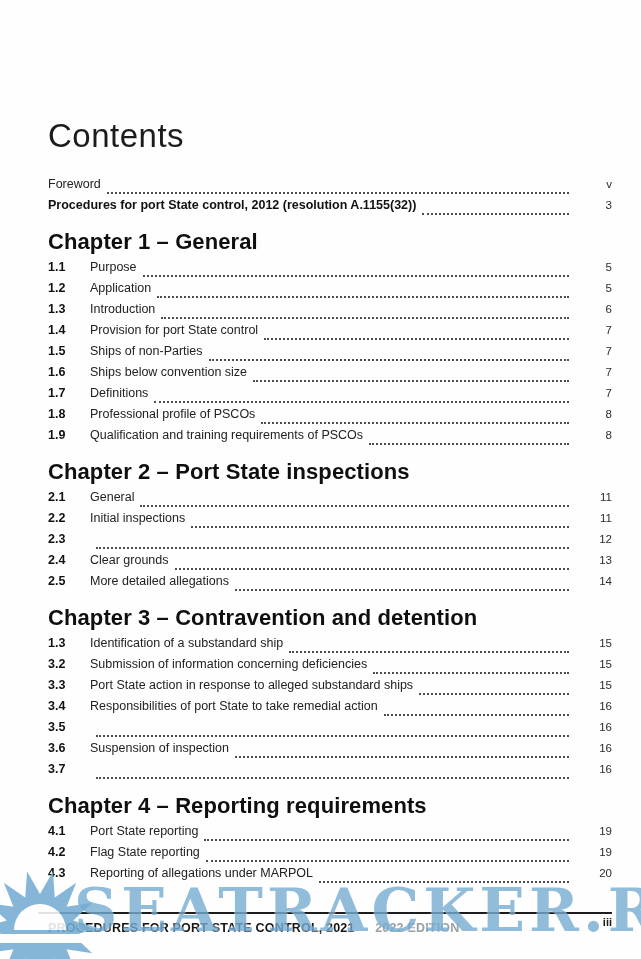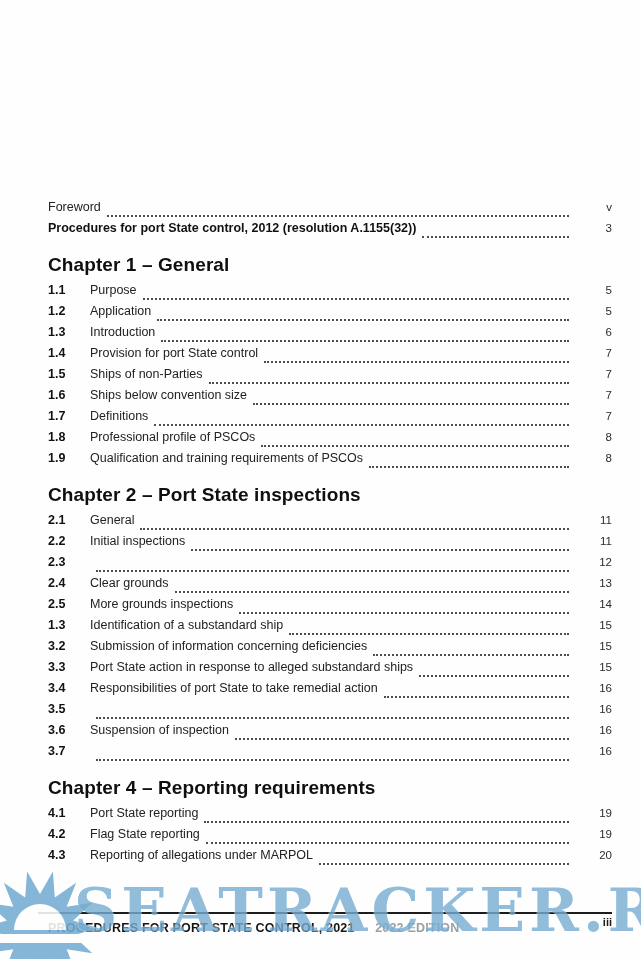--- a/index.html
+++ b/index.html
@@ -9,38 +9,38 @@
     background:#fefefe;
     overflow:hidden;
     font-family:"Liberation Sans", sans-serif;
     color:#1f1f1f;
   }
   .page-title{
     position:absolute;left:48px;top:118px;margin:0;
     font-size:33px;line-height:36px;font-weight:400;letter-spacing:.5px;color:#1c1c1c;
   }
   .toc{
-    position:absolute;left:48px;top:177px;width:564px;margin-top:23px;
+    position:absolute;left:48px;top:177px;width:564px;
   }
   .toc-row{
     display:flex;align-items:baseline;height:21px;font-size:12.5px;color:#222;
   }
   .toc-row .num{width:42px;font-weight:bold;color:#111;flex:0 0 42px;}
   .toc-row .title{white-space:nowrap;}
   .toc-row .title.b{font-weight:bold;color:#111;}
   .leader{
     flex:1;align-self:flex-end;
     margin:0 9px 4px 6px;
     border-bottom:2px dotted #4d4d4d;
     min-width:20px;
   }
   .pagenum{flex:0 0 34px;width:34px;text-align:right;font-size:11.5px;color:#2c2c2c;}
   .chapter-heading{
     margin:11px 0 6px 0;
-    font-size:19px;line-height:24px;font-weight:bold;color:#0f0f0f;letter-spacing:.1px;
+    font-size:22px;line-height:24px;font-weight:bold;color:#0f0f0f;letter-spacing:.1px;
   }
   .footer-rule{
     position:absolute;left:38px;right:29px;top:912px;
     border-top:2px solid #1c1c1c;
   }
   .footer{
     position:absolute;left:48px;top:918px;white-space:nowrap;
   }
   .footer .ft{
     font-weight:bold;font-size:12.5px;color:#141414;letter-spacing:.2px;
@@ -59,20 +59,21 @@
     font-size:60px;line-height:62px;letter-spacing:4px;white-space:nowrap;
     opacity:.8;
     text-shadow:1px 1px 0 rgba(255,255,255,.45), -1px -1px 0 rgba(255,255,255,.45);
   }
 </style>
 </head>
 <body>
 
 <div class="page">
 
+  <h1 class="page-title">Contents</h1>
 
   <div class="toc" id="toc">
       <div class="toc-row">
         <span class="title">Foreword</span>
         <span class="leader"></span>
         <span class="pagenum">v</span>
       </div>
       <div class="toc-row">
         <span class="title b">Procedures for port State control, 2012 (resolution A.1155(32))</span>
         <span class="leader"></span>
@@ -152,24 +153,25 @@
         <span class="pagenum">12</span>
       </div>
       <div class="toc-row">
         <span class="num">2.4</span>
         <span class="title">Clear grounds</span>
         <span class="leader"></span>
         <span class="pagenum">13</span>
       </div>
       <div class="toc-row">
         <span class="num">2.5</span>
-        <span class="title">More grounds inspections</span>
+        <span class="title">More detailed allegations</span>
         <span class="leader"></span>
         <span class="pagenum">14</span>
       </div>
+      <div class="chapter-heading">Chapter 3 – Contravention and detention</div>
       <div class="toc-row">
         <span class="num">1.3</span>
         <span class="title">Identification of a substandard ship</span>
         <span class="leader"></span>
         <span class="pagenum">15</span>
       </div>
       <div class="toc-row">
         <span class="num">3.2</span>
         <span class="title">Submission of information concerning deficiencies</span>
         <span class="leader"></span>

